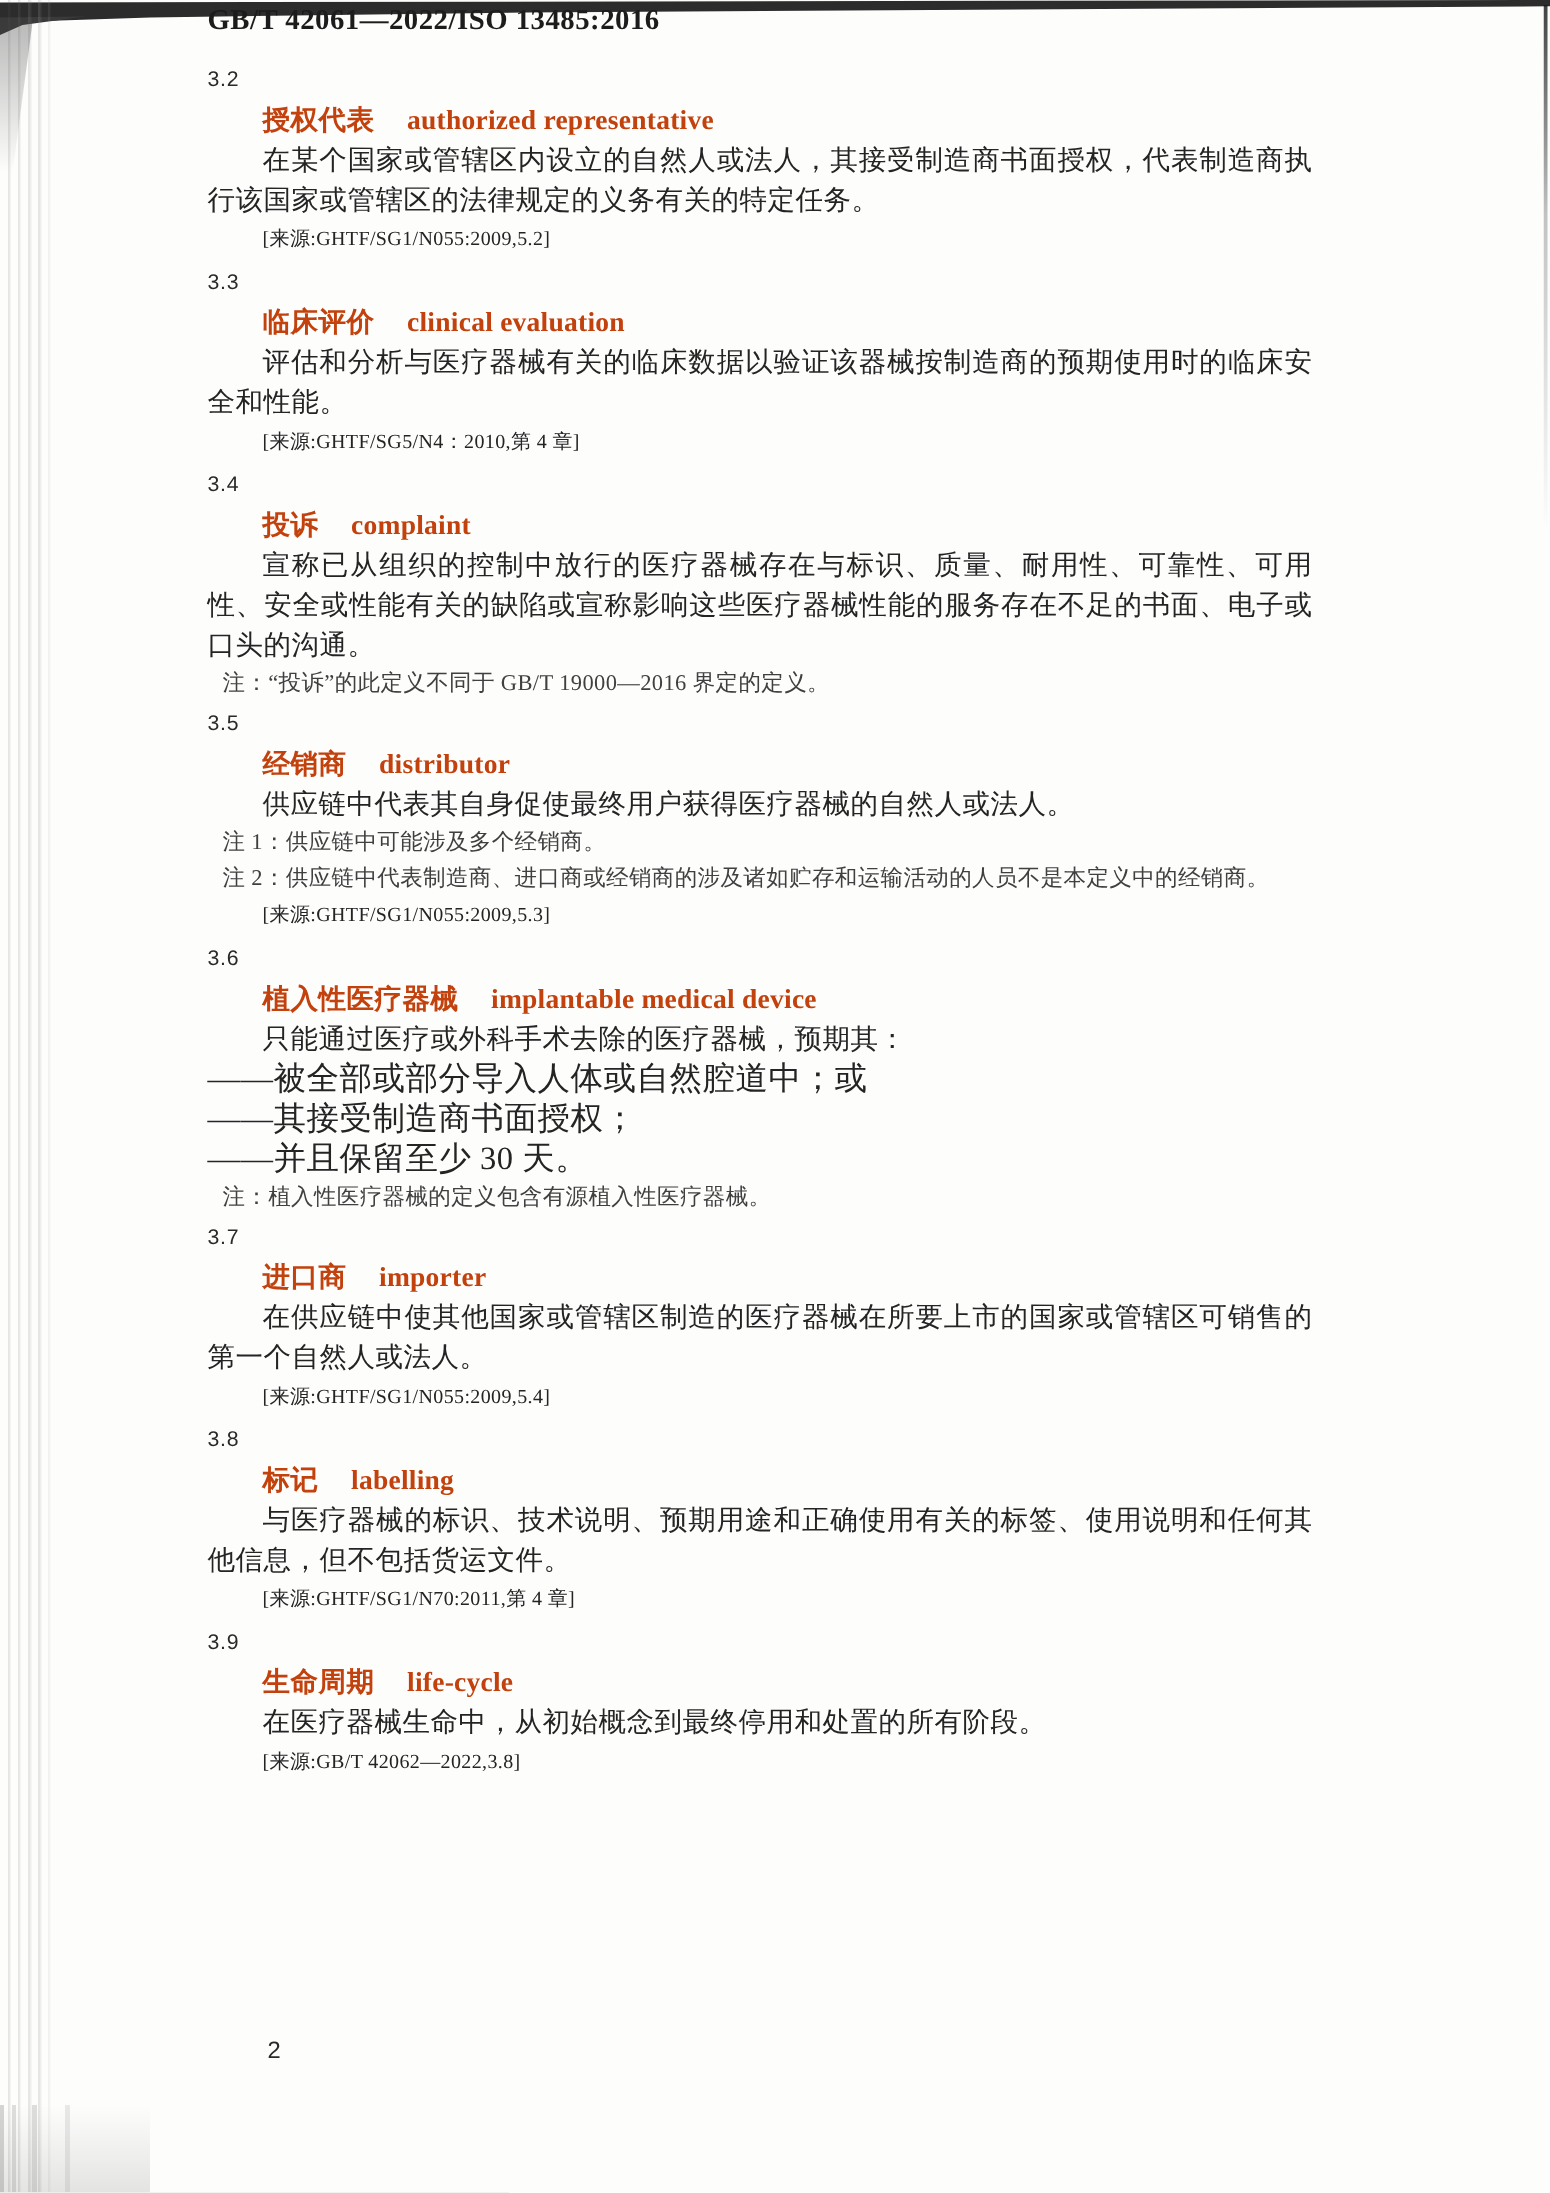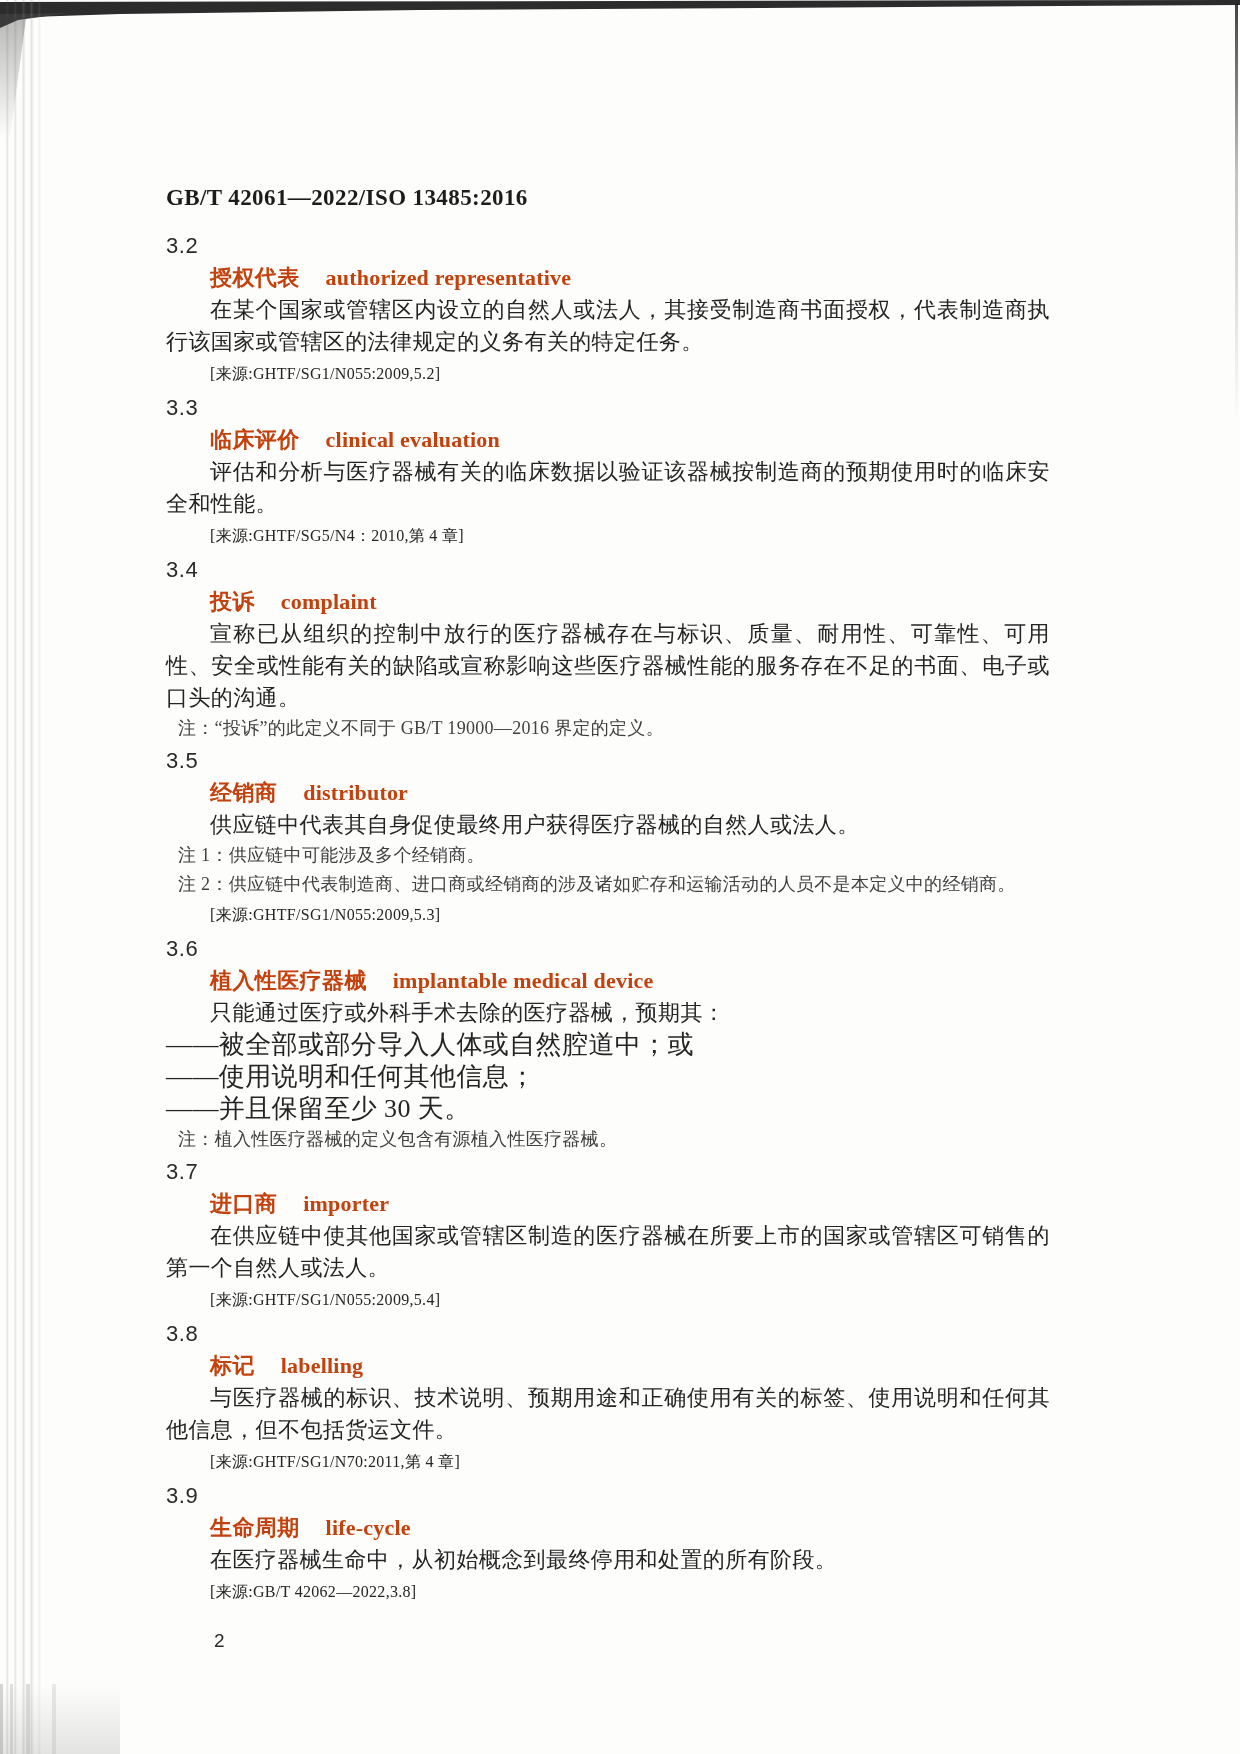--- a/index.html
+++ b/index.html
@@ -42,33 +42,32 @@
     background:
       linear-gradient(90deg,rgba(120,120,120,.30) 0 3px,transparent 3px 10px,rgba(130,130,130,.25) 10px 13px,transparent 13px 26px,rgba(140,140,140,.28) 26px 30px,transparent 30px 52px,rgba(150,150,150,.20) 52px 56px,transparent 56px),
       linear-gradient(180deg,rgba(0,0,0,0),rgba(0,0,0,.10));
   }
   .scan-right-line{
     position:absolute;right:2px;top:4px;width:3px;height:420px;
     background:linear-gradient(180deg,rgba(20,20,20,.8),rgba(20,20,20,.25) 40%,rgba(20,20,20,0));
   }
   
   .content{
-    position:absolute;left:166px;top:12px;width:884px;
-    padding-top:170px;
+    position:absolute;left:166px;top:0;width:884px;
     letter-spacing:.4px;
   }
   .doc-header{
     font-family:"Liberation Serif", serif;
     font-weight:bold;font-size:23px;line-height:32px;
     margin:0 0 16px 0;color:#1c1c1c;
   }
   .sec{margin-top:2px;}
   .sec-num{
     font-family:"Liberation Sans", sans-serif;
-    font-size:22px;line-height:32px;color:#2a2a2a;
+    font-size:17px;line-height:32px;color:#2a2a2a;
     letter-spacing:.6px;
   }
   .term{
     font-size:22px;line-height:32px;font-weight:bold;
     padding-left:44px;color:#c2410c;
     font-family:"Liberation Sans", sans-serif;
   }
   .term .en{
     font-family:"Liberation Serif", serif;
     margin-left:26px;letter-spacing:.2px;
@@ -133,21 +132,21 @@
           <p class="para">供应链中代表其自身促使最终用户获得医疗器械的自然人或法人。</p>
           <p class="note">注 1：供应链中可能涉及多个经销商。</p>
           <p class="note">注 2：供应链中代表制造商、进口商或经销商的涉及诸如贮存和运输活动的人员不是本定义中的经销商。</p>
           <p class="source">[来源:GHTF/SG1/N055:2009,5.3]</p>
         </section>
         <section class="sec">
           <div class="sec-num">3.6</div>
           <div class="term"><span class="cn">植入性医疗器械</span><span class="en">implantable medical device</span></div>
           <p class="para">只能通过医疗或外科手术去除的医疗器械，预期其：</p>
           <p class="dash">——被全部或部分导入人体或自然腔道中；或</p>
-          <p class="dash">——使用说明和任何其他信息；</p>
+          <p class="dash">——其接受制造商书面授权；</p>
           <p class="dash">——并且保留至少 30 天。</p>
           <p class="note">注：植入性医疗器械的定义包含有源植入性医疗器械。</p>
         </section>
         <section class="sec">
           <div class="sec-num">3.7</div>
           <div class="term"><span class="cn">进口商</span><span class="en">importer</span></div>
           <p class="para">在供应链中使其他国家或管辖区制造的医疗器械在所要上市的国家或管辖区可销售的第一个自然人或法人。</p>
           <p class="source">[来源:GHTF/SG1/N055:2009,5.4]</p>
         </section>
         <section class="sec">

